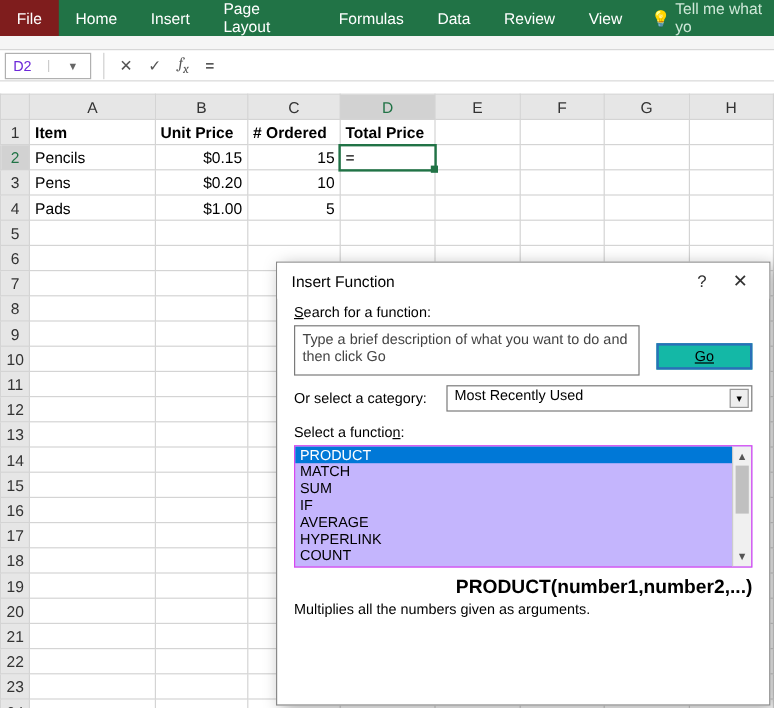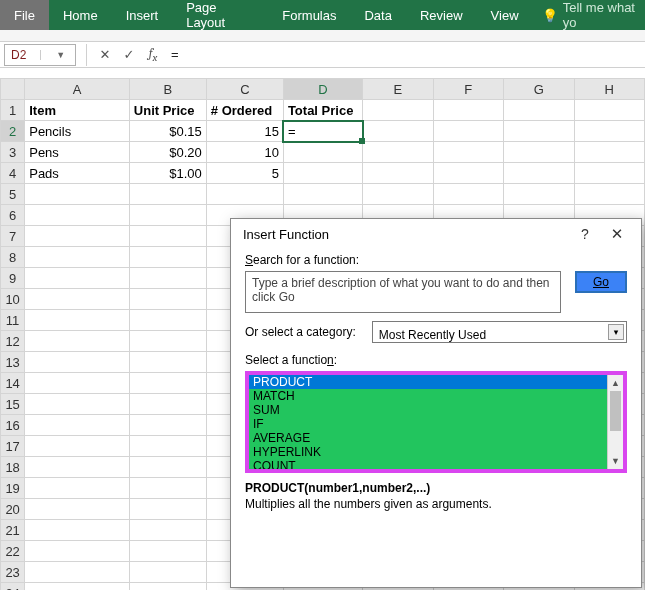--- a/index.html
+++ b/index.html
@@ -1,30 +1,30 @@
 <!DOCTYPE html>
 <html><head>
 <meta charset="utf-8">
 <style>
   * { box-sizing: border-box; margin: 0; padding: 0; }
   body { font-family: "Segoe UI", Tahoma, sans-serif; font-size: 12px; background: #fff; width: 645px; height: 590px; overflow: hidden; position: relative; }
 
   
   .ribbon { background: #217346; height: 30px; display: flex; align-items: center; position: relative; }
   .ribbon-tab { color: #fff; padding: 0 14px; height: 100%; display: flex; align-items: center; cursor: pointer; font-size: 13px; }
-  .ribbon-tab.file { background: #737373; }
+  .ribbon-tab.file { background: #7f1d1d; }
   .ribbon-tell { display:flex; align-items:center; color:#cfe8d8; padding-left:10px; gap:4px; font-size:13px; }
   .ribbon-tell .bulb { font-size:13px; }
 
   .gap { height: 12px; background: #f5f5f5; border-bottom: 1px solid #d0d0d0; }
 
   
   .fbar { display:flex; align-items:center; height: 26px; border-bottom:1px solid #d0d0d0; background:#fff; }
   .namebox { width: 72px; height:22px; margin:0 4px; border:1px solid #b0b0b0; display:flex; align-items:center; }
-  .namebox span { flex:1; padding-left:6px; font-size:12px; color:#7f1d1d; }
+  .namebox span { flex:1; padding-left:6px; font-size:12px; color:#6d28d9; }
   .namebox .dd { width:16px; text-align:center; color:#666; border-left:1px solid #ccc; font-size:9px; }
   .fb-sep { width:1px; height:22px; background:#d0d0d0; margin:0 6px; }
   .fb-btn { width:24px; height:22px; display:flex; align-items:center; justify-content:center; color:#555; cursor:pointer; font-size:13px; }
   .fb-btn.fx { font-style:italic; font-family: "Cambria", serif; font-size:13px; }
   .formula-input { flex:1; height:22px; border:none; padding-left:6px; font-size:13px; color:#222; outline:none; }
 
   .gap2 { height: 10px; background:#fff; }
 
   
   .grid-wrap { position:relative; }
@@ -48,33 +48,33 @@
   .dialog { position:absolute; left:230px; top:218px; width:412px; height:370px; background:#fff; border:1px solid #888; box-shadow: 4px 4px 14px rgba(0,0,0,0.35); display:flex; flex-direction:column; }
   .titlebar { height:30px; display:flex; align-items:center; padding:0 8px; background:#fff; }
   .titlebar .title { flex:1; font-size:13px; padding-left:4px; }
   .titlebar .tbtn { width:32px; height:28px; display:flex; align-items:center; justify-content:center; font-size:14px; color:#333; cursor:pointer; }
   .titlebar .tbtn.close { font-size:15px; }
   .body { padding: 4px 14px 10px 14px; flex:1; display:flex; flex-direction:column; }
   .label { font-size:12px; color:#000; margin-bottom:4px; }
   .ul { text-decoration: underline; }
   .row { display:flex; gap:14px; align-items:flex-start; margin-bottom:8px; }
   .searchbox { flex:1; height:42px; border:1px solid #7a7a7a; padding:4px 6px; font-size:12px; color:#444; resize:none; font-family:inherit; overflow:hidden; }
-  .gobtn { width:52px; height:22px; border:2px solid #2a6fb8; background:#3b82f6; font-size:12px; cursor:pointer; margin-top:0; }
+  .gobtn { width:80px; height:22px; border:2px solid #2a6fb8; background:#14b8a6; font-size:12px; cursor:pointer; margin-top:15px; }
   .catrow { display:flex; align-items:center; gap:16px; margin-bottom:10px; }
-  .select { flex:1; height:22px; border:1px solid #7a7a7a; display:flex; align-items:flex-end; padding-left:6px; font-size:12px; position:relative; background:#fff; }
+  .select { flex:1; height:22px; border:1px solid #7a7a7a; display:flex; align-items:flex-start; padding-left:6px; font-size:12px; position:relative; background:#fff; }
   .select .dd { position:absolute; right:2px; top:2px; width:16px; height:16px; border:1px solid #999; background:#eee; display:flex; align-items:center; justify-content:center; font-size:9px; }
-  .listbox { border:4px solid #d946ef; height:102px; overflow:hidden; position:relative; margin-bottom:8px; background:#22c55e; display:flex; }
+  .listbox { border:1px solid #d946ef; height:102px; overflow:hidden; position:relative; margin-bottom:8px; background:#c4b5fd; display:flex; }
   .listitems { flex:1; }
   .listitem { padding:0 4px; height:14px; line-height:14px; font-size:12px; }
   .listitem.selected { background:#0078d7; color:#fff; }
   .lb-scroll { width:16px; background:#f0f0f0; border-left:1px solid #ccc; display:flex; flex-direction:column; }
   .lb-scroll .arr { height:16px; display:flex; align-items:center; justify-content:center; font-size:9px; color:#555; }
   .lb-scroll .thumb { flex: 0 0 40px; background:#c0c0c0; margin:0 2px; }
   .lb-scroll .track { flex:1; }
-  .desc .sig { font-weight:bold; font-size:12px; margin-bottom:2px; }
+  .desc .sig { font-weight:bold; font-size:16px; margin-bottom:2px;text-align:right; }
   .desc .txt { font-size:12px; }
   .footer { height:44px; border-top: none; display:flex; align-items:center; padding: 0 14px 8px 14px; gap:14px; }
   .helplink { color:#0563c1; text-decoration:underline; cursor:pointer; font-size:12px; flex:1; }
   .btn { width:78px; height:24px; background:#e1e1e1; border:1px solid #adadad; font-size:12px; cursor:pointer; }
 </style>
 </head>
 <body>
 
 <div class="ribbon">
   <div class="ribbon-tab file">File</div>

